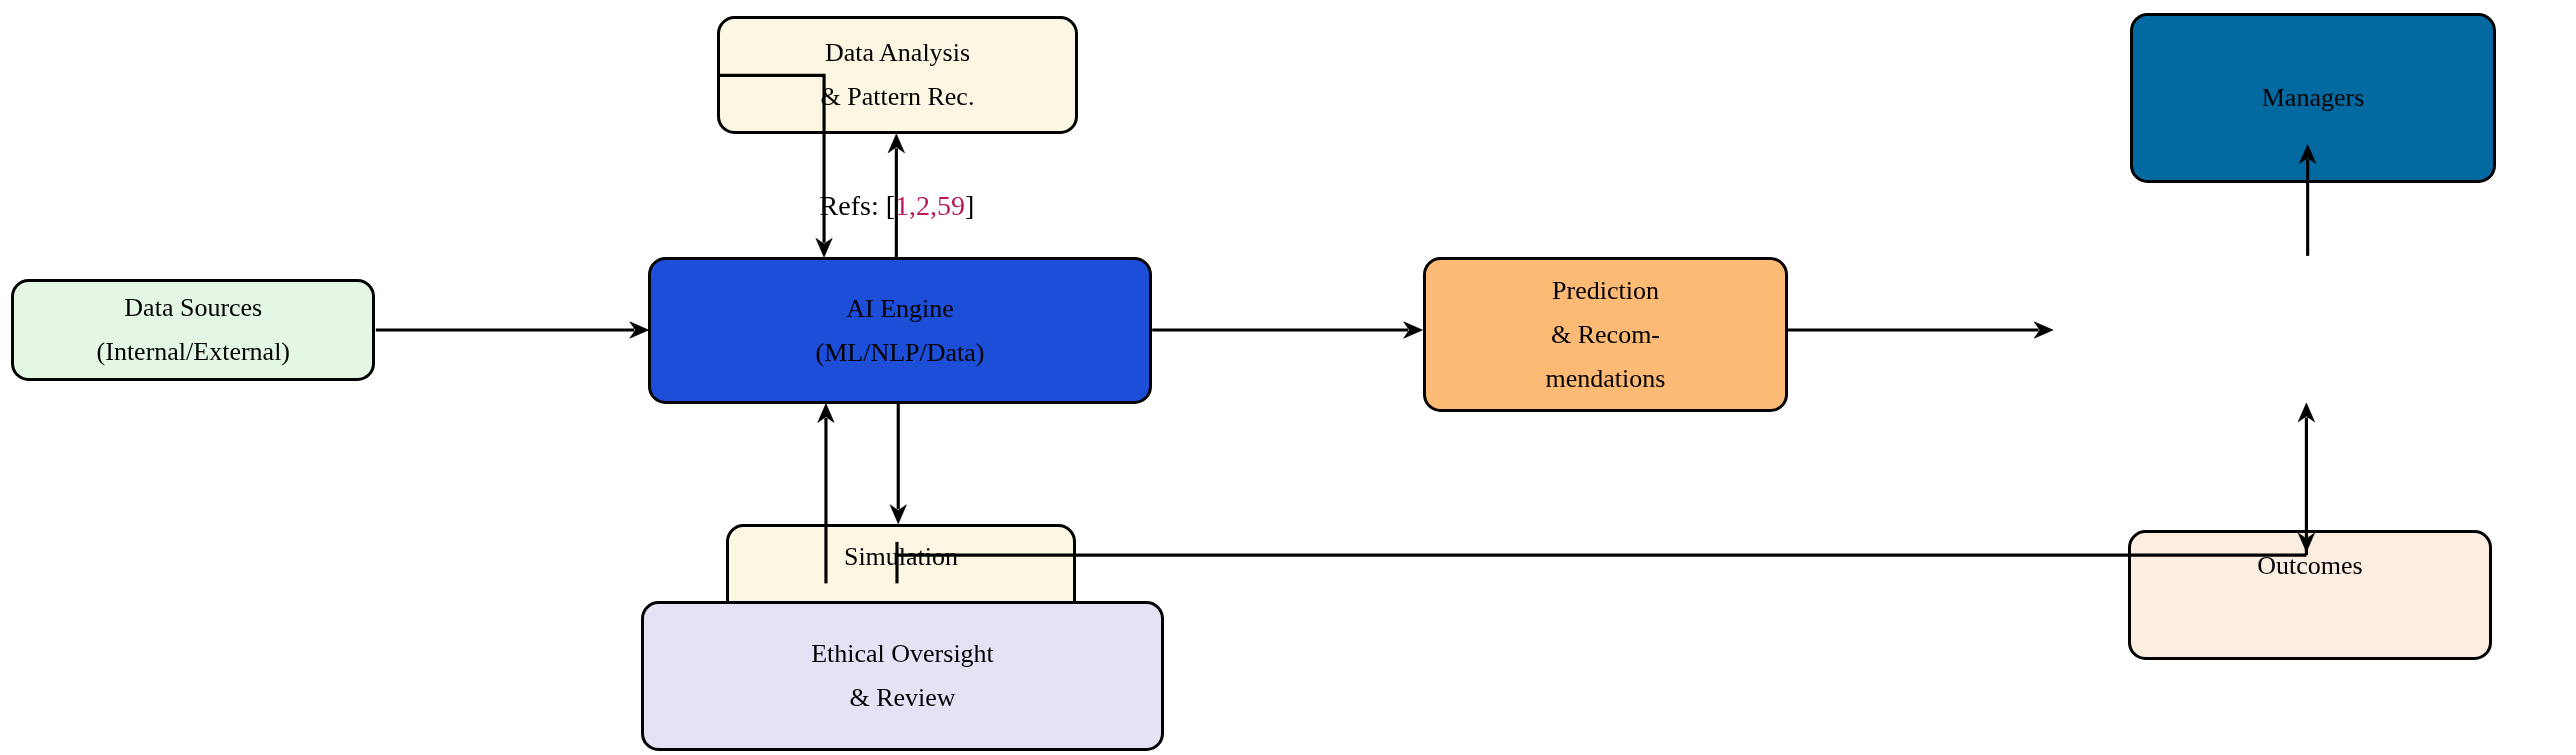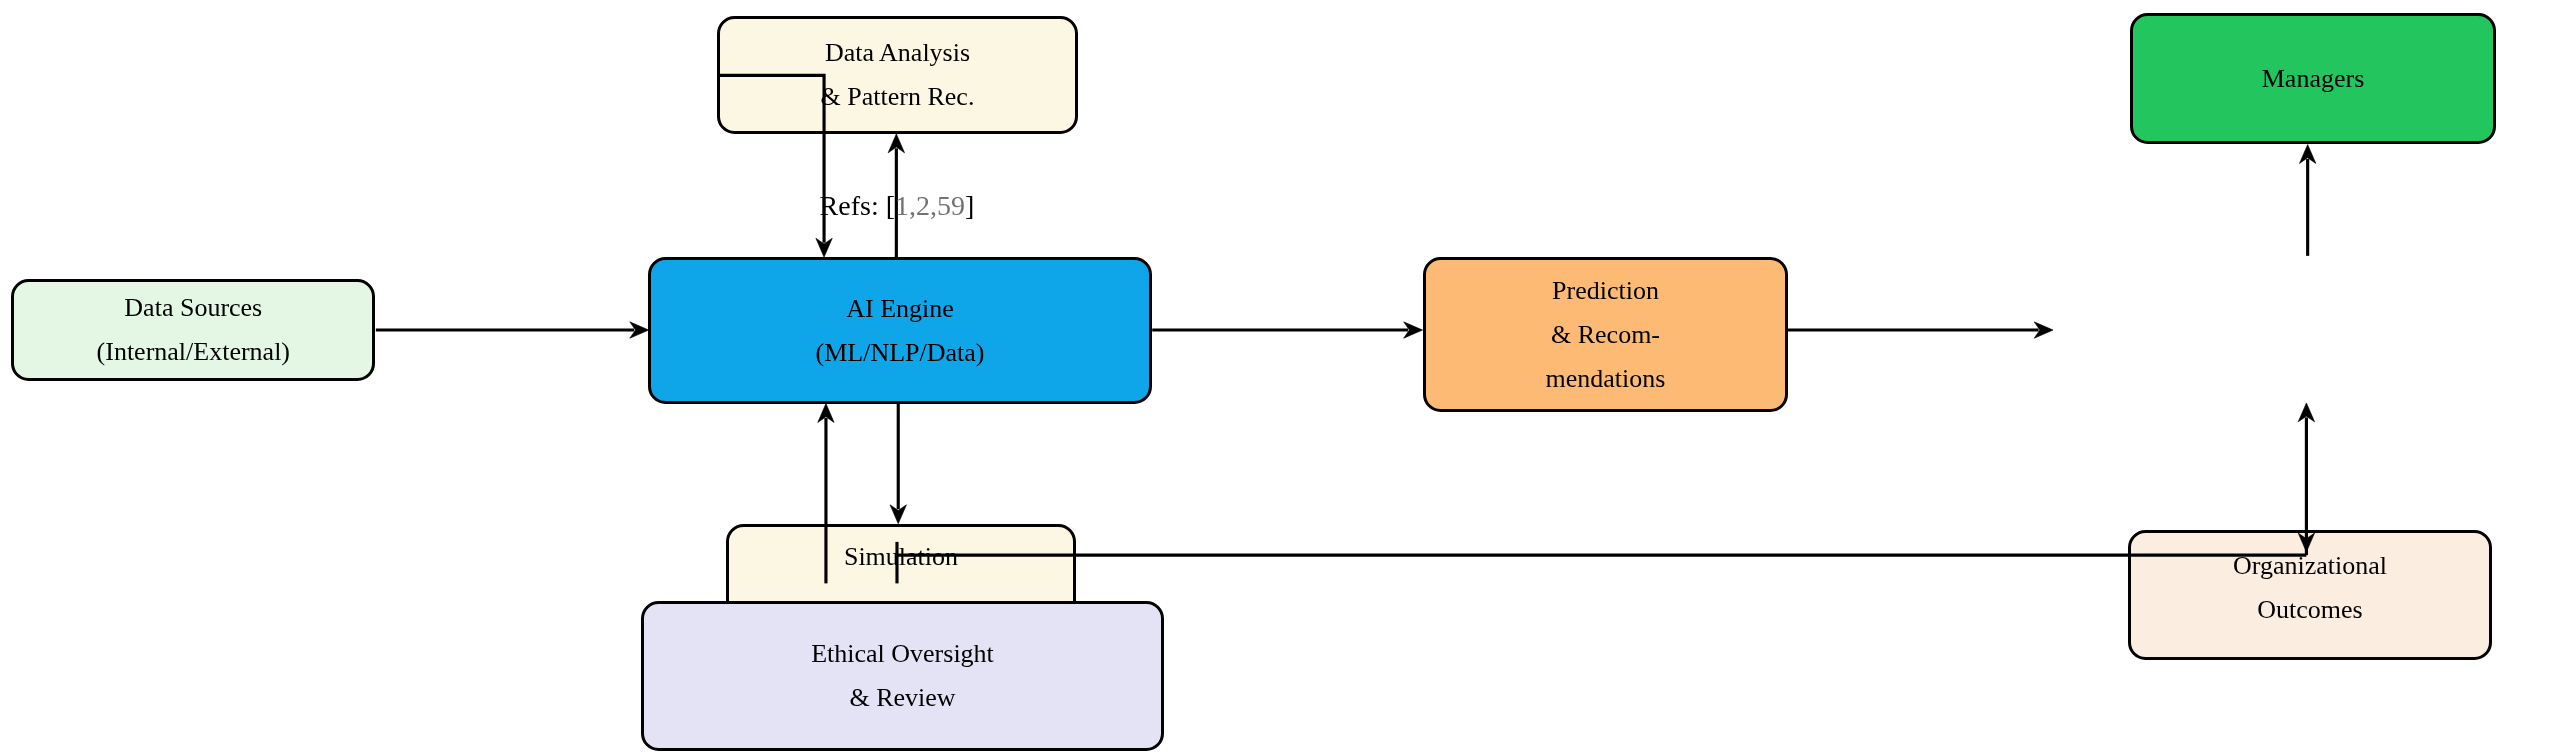--- a/index.html
+++ b/index.html
@@ -54,38 +54,37 @@
       <span>&amp; Review</span>
     </div>
     <div class="node" style="left: 11.3px; top: 279px; width: 364px; height: 102px; background: rgb(228, 247, 228);">
       <span>Data Sources</span>
       <span>(Internal/External)</span>
     </div>
     <div class="node" style="left: 717px; top: 15.7px; width: 361px; height: 118px; background: rgb(251, 247, 226);">
       <span>Data Analysis</span>
       <span>&amp; Pattern Rec.</span>
     </div>
-    <div class="node" style="left: 648px; top: 257px; width: 504px; height: 147px; background: #0ea5e9;">
+    <div class="node" style="left: 648px; top: 257px; width: 504px; height: 147px; background: #1d4ed8;">
       <span>AI Engine</span>
       <span>(ML/NLP/Data)</span>
     </div>
     <div class="node" style="left: 1423px; top: 257px; width: 365px; height: 155px; background: #fdba74;">
       <span>Prediction</span>
       <span>&amp; Recom-</span>
       <span>mendations</span>
     </div>
-    <div class="node" style="left: 2130px; top: 13.2px; width: 366px; height: 131px; background: #22c55e;">
+    <div class="node" style="left: 2130px; top: 13.2px; width: 366px; height: 170px; background: #0369a1;">
       <span>Managers</span>
     </div>
     <div class="node top-align" style="left: 2128px; top: 530px; width: 364px; height: 130px; background: rgb(251, 237, 224); padding-top: 11.3px;">
-      <span>Organizational</span>
       <span>Outcomes</span>
     </div>
     <div id="refs-label" style="left: 897px; top: 206px;">
-    <span>Refs: [</span><span class="cite" style="color: #737373;">1,2,59</span><span>]</span>
+    <span>Refs: [</span><span class="cite" style="color: #be185d;">1,2,59</span><span>]</span>
   </div>
   <svg id="edges" xmlns="http://www.w3.org/2000/svg" viewBox="0 0 4096 1201" width="2576" height="755">
       <g>
         <polyline points="597,525 1008,525" fill="none" stroke="#000000" stroke-width="5"></polyline>
         <path d="M 1031,525 L 1001,512 L 1010,525 L 1001,538 Z" fill="#000000" stroke="#000000" stroke-width="1"></path>
       </g>
       <g>
         <polyline points="1832,525 2239,525" fill="none" stroke="#000000" stroke-width="5"></polyline>
         <path d="M 2262,525 L 2232,512 L 2241,525 L 2232,538 Z" fill="#000000" stroke="#000000" stroke-width="1"></path>
       </g>

